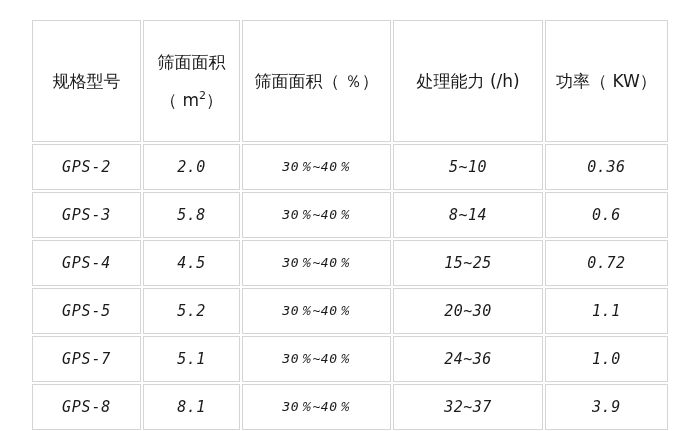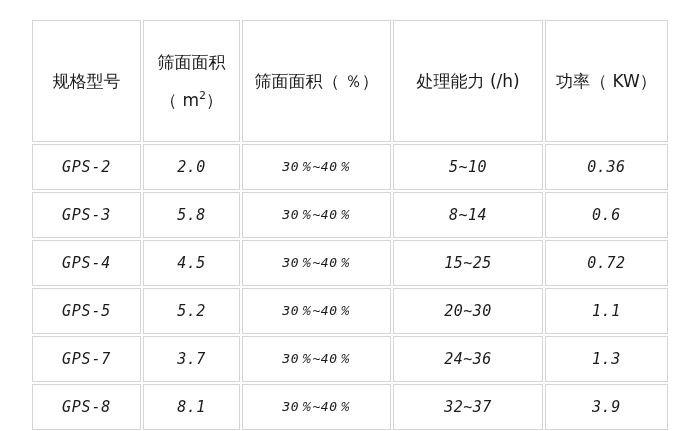--- a/index.html
+++ b/index.html
@@ -148,24 +148,24 @@
         </tr>
         <tr>
           <td class="model">GPS-5</td>
           <td>5.2</td>
           <td class="pct">30％~40％</td>
           <td>20~30</td>
           <td>1.1</td>
         </tr>
         <tr>
           <td class="model">GPS-7</td>
-          <td>3.7</td>
+          <td>5.1</td>
           <td class="pct">30％~40％</td>
           <td>24~36</td>
-          <td>1.3</td>
+          <td>1.0</td>
         </tr>
         <tr>
           <td class="model">GPS-8</td>
           <td>8.1</td>
           <td class="pct">30％~40％</td>
           <td>32~37</td>
           <td>3.9</td>
         </tr>
       </tbody>
     </table>

